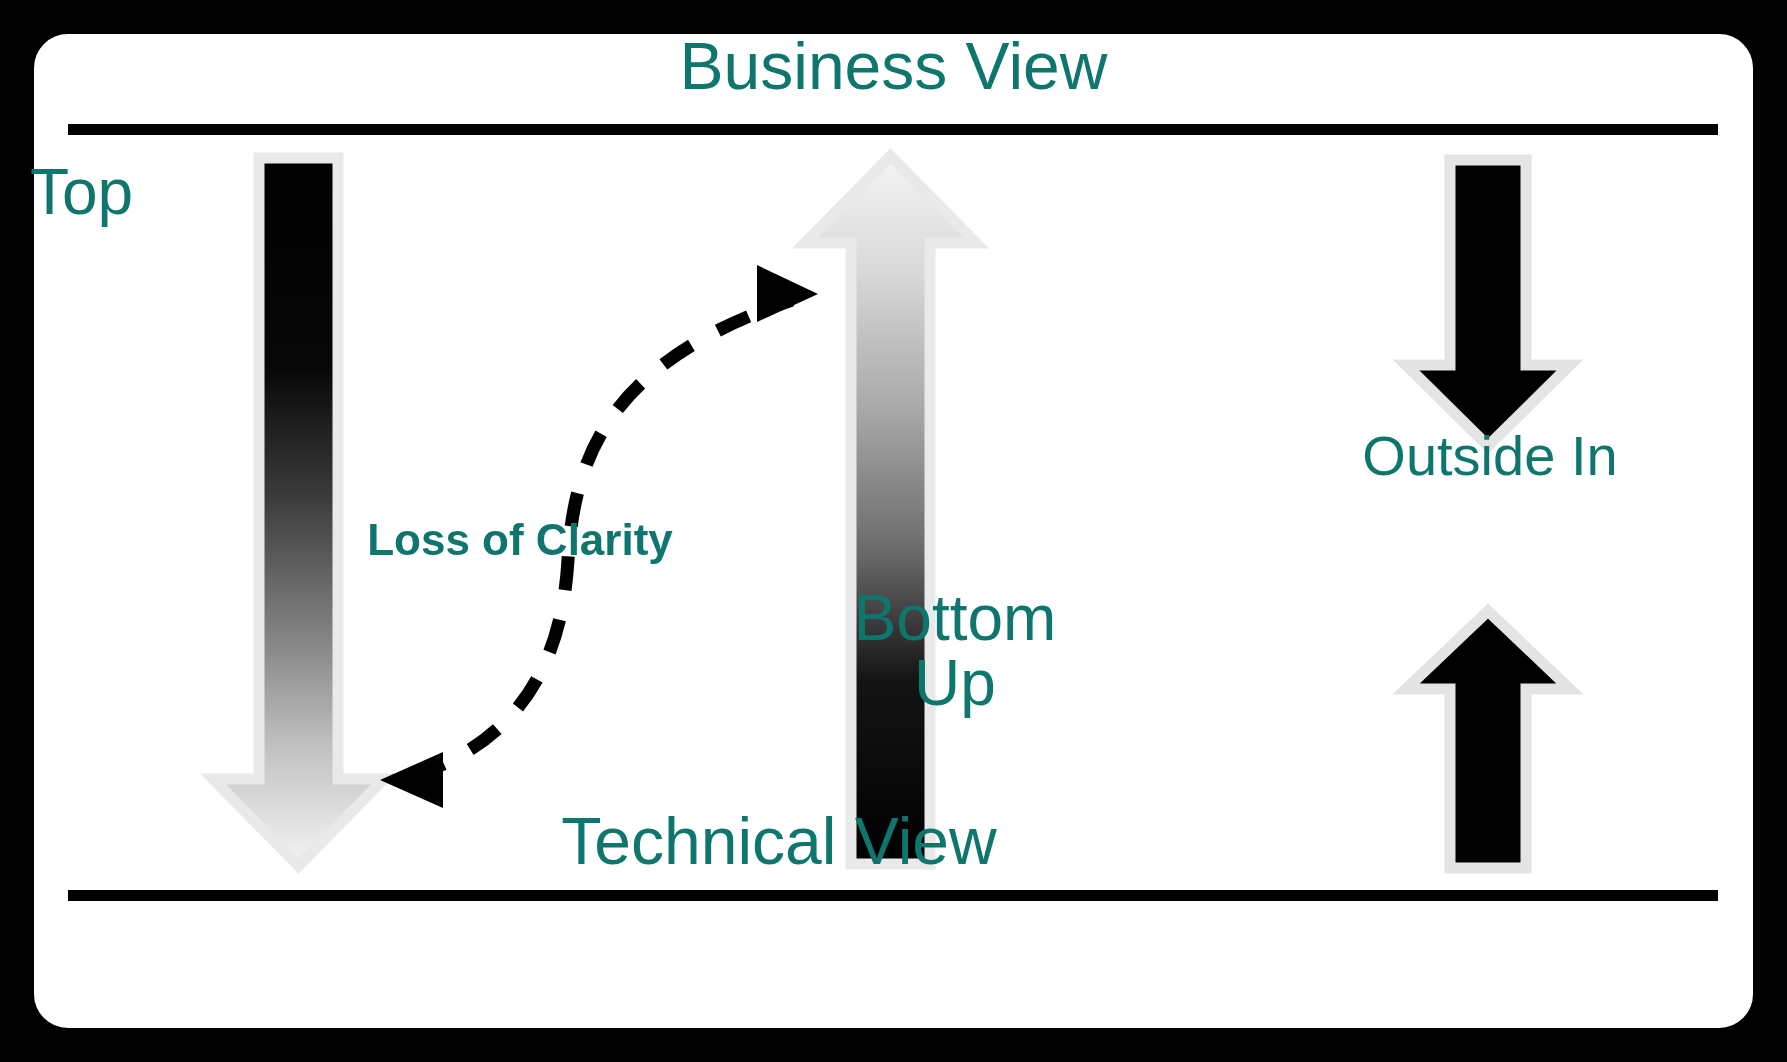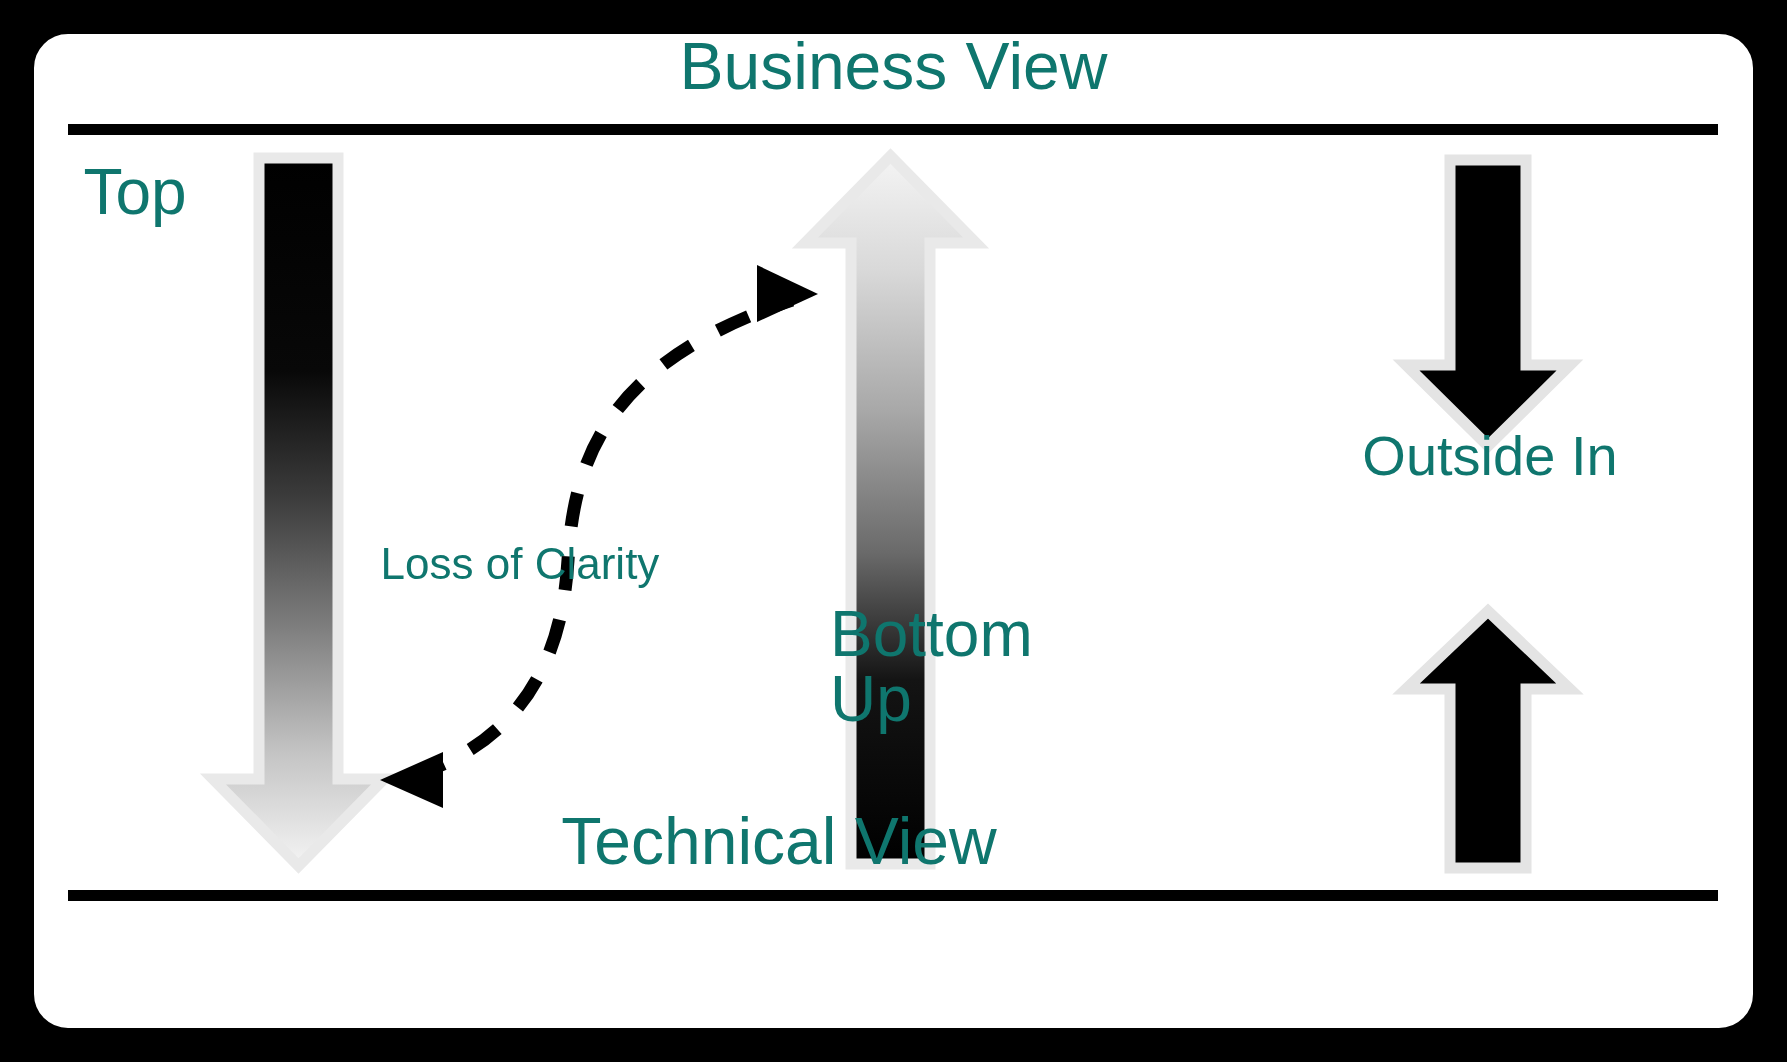--- a/index.html
+++ b/index.html
@@ -63,40 +63,39 @@
     top: 808px;
     width: 1558px;
     text-align: center;
     font-size: 66px;
   }
 
   #top-down-label {
     left: 30px;
     top: 160px;
     width: 210px;
-    text-align: center;
     font-size: 64px;
   }
   #top-down-label span { display: block; }
 
   #loss-of-clarity-label {
     left: 340px;
-    top: 542px;
+    top: 518px;
     width: 360px;
     text-align: center;
     font-size: 44px;
-    font-weight: normal;
+    font-weight: bold;
   }
 
   #bottom-up-label {
     left: 830px;
     top: 586px;
     width: 250px;
+    text-align: center;
     font-size: 64px;
-    margin-top: 16px;
   }
   #bottom-up-label span { display: block; }
 
   #outside-in-label {
     left: 1270px;
     top: 427px;
     width: 440px;
     text-align: center;
     font-size: 56px;
   }

